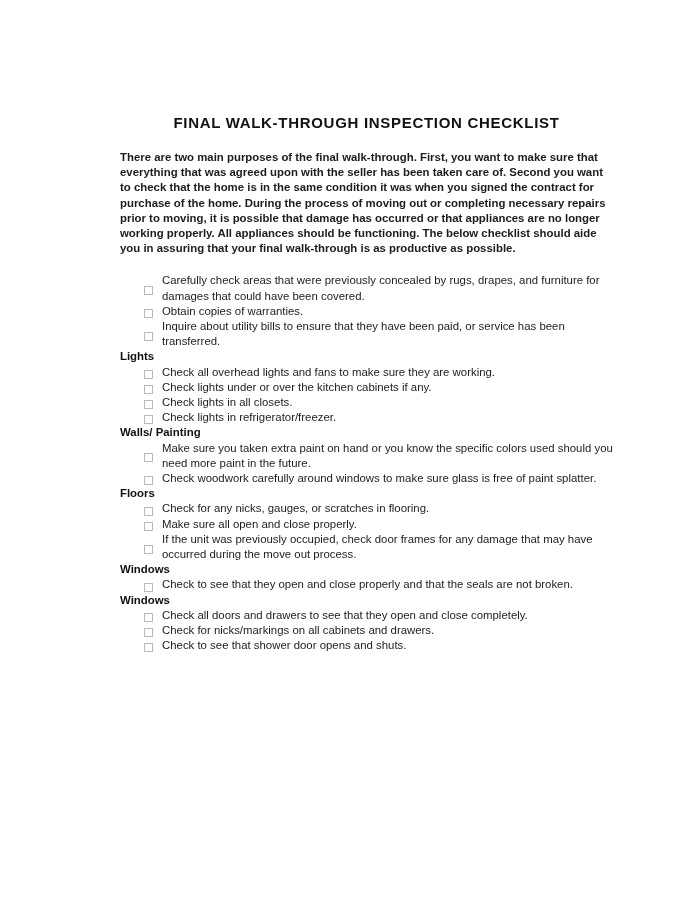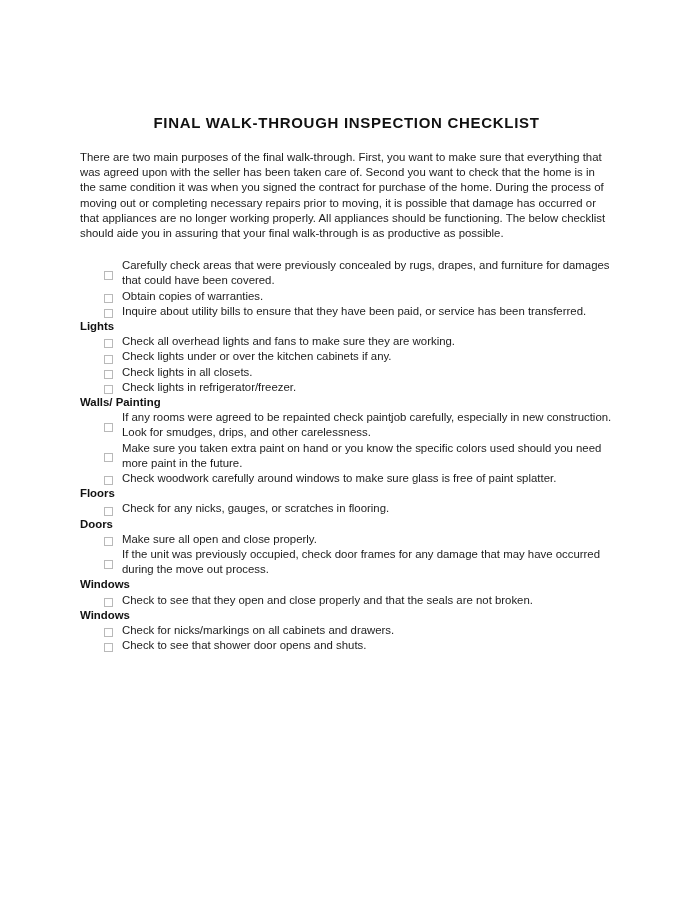--- a/index.html
+++ b/index.html
@@ -5,40 +5,41 @@
   html, body {
     margin: 0;
     padding: 0;
     background: #ffffff;
   }
   .page {
     position: relative;
     width: 693px;
     height: 768px;
     box-sizing: border-box;
-    padding: 112px 80px 0 80px;
+    padding: 112px 80px 0 120px;
     background: #ffffff;
     font-family: "Liberation Sans", sans-serif;
     color: #1c1c1c;
     overflow: hidden;
     border-radius: 31px;
   }
   .doc-title {
     margin: 0;
     text-align: center;
     font-size: 15px;
     font-weight: bold;
     letter-spacing: 0.7px;
     line-height: 22px;
     color: #111111;
   }
   .intro {
     margin: 16px 0 0 0;
     font-size: 11.4px;
     line-height: 15.2px;
+    font-weight: bold;
   }
   .sections {
     margin-top: 17px;
   }
   .section-heading {
     font-size: 11.4px;
     font-weight: bold;
     line-height: 15.2px;
     color: #111111;
   }
@@ -98,60 +99,59 @@
         </div>
         <div class="item">
           <span class="checkbox"></span>
           <span class="item-text">Check lights in refrigerator/freezer.</span>
         </div>
       </div>
       <div class="section">
         <div class="section-heading">Walls/ Painting</div>
         <div class="item">
           <span class="checkbox"></span>
-          <span class="item-text">If any rooms were agreed to be repainted check paintjob carefully, especially in new construction. Look for smudges, drips, and other carelessness.</span>
-        </div>
-        <div class="item">
-          <span class="checkbox"></span>
           <span class="item-text">Make sure you taken extra paint on hand or you know the specific colors used should you need more paint in the future.</span>
         </div>
         <div class="item">
           <span class="checkbox"></span>
           <span class="item-text">Check woodwork carefully around windows to make sure glass is free of paint splatter.</span>
         </div>
       </div>
       <div class="section">
         <div class="section-heading">Floors</div>
         <div class="item">
           <span class="checkbox"></span>
           <span class="item-text">Check for any nicks, gauges, or scratches in flooring.</span>
         </div>
       </div>
       <div class="section">
-        <div class="section-heading">Doors</div>
         <div class="item">
           <span class="checkbox"></span>
           <span class="item-text">Make sure all open and close properly.</span>
         </div>
         <div class="item">
           <span class="checkbox"></span>
           <span class="item-text">If the unit was previously occupied, check door frames for any damage that may have occurred during the move out process.</span>
         </div>
       </div>
       <div class="section">
         <div class="section-heading">Windows</div>
         <div class="item">
           <span class="checkbox"></span>
           <span class="item-text">Check to see that they open and close properly and that the seals are not broken.</span>
         </div>
       </div>
       <div class="section">
         <div class="section-heading">Windows</div>
         <div class="item">
           <span class="checkbox"></span>
+          <span class="item-text">Check all doors and drawers to see that they open and close completely.</span>
+        </div>
+        <div class="item">
+          <span class="checkbox"></span>
           <span class="item-text">Check for nicks/markings on all cabinets and drawers.</span>
         </div>
         <div class="item">
           <span class="checkbox"></span>
           <span class="item-text">Check to see that shower door opens and shuts.</span>
         </div>
       </div>
     </div>
 </div>
 

